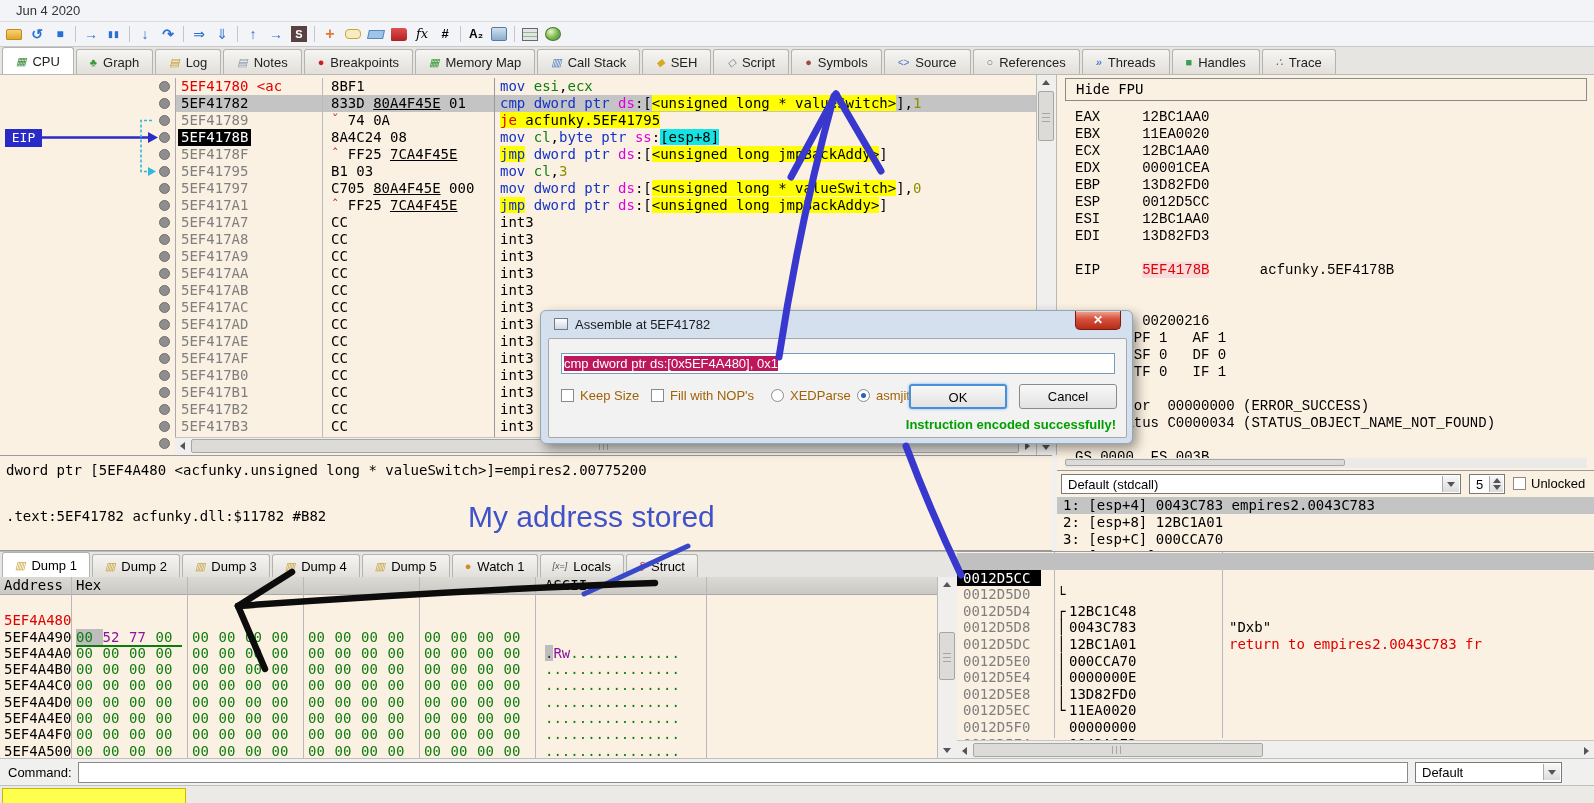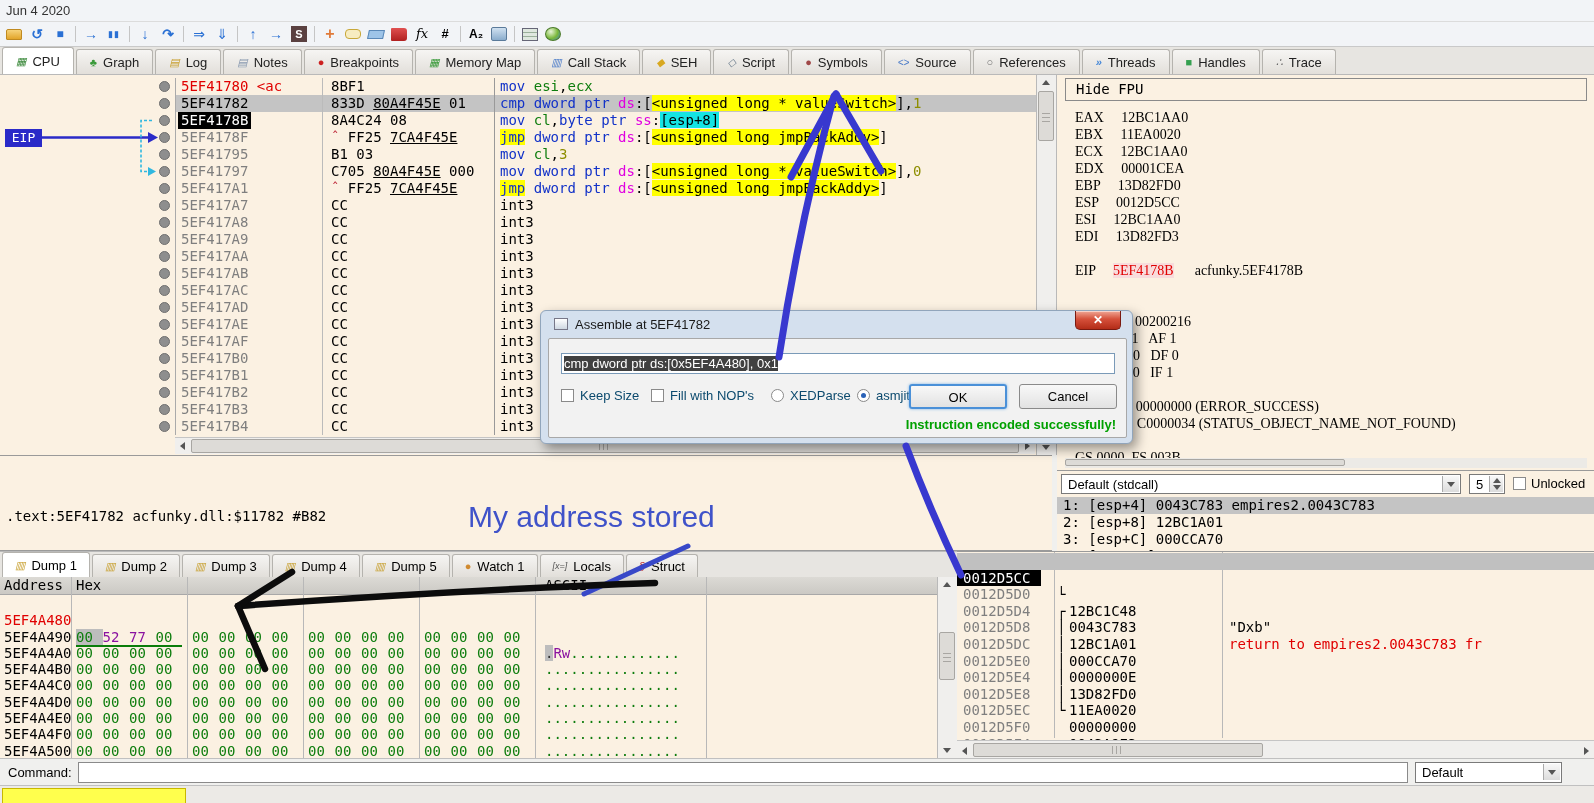--- a/index.html
+++ b/index.html
@@ -4,21 +4,21 @@
 <style>
   * { margin:0; padding:0; box-sizing:border-box; }
   html,body { width:1594px; height:803px; overflow:hidden; background:#e9e6e1; font-family:"Liberation Sans",sans-serif; }
   .abs { position:absolute; }
   #screen { position:relative; width:1594px; height:803px; background:#f0f0ee; }
 
   
   #menubar { left:0; top:0; width:1594px; height:22px; background:#f2f4f7; border-bottom:1px solid #dcdcdc; display:flex; align-items:center; padding-left:6px; }
   .menu-item { display:inline-block; padding:2px 9px; font-size:13px; color:#444; }
   .menu-item::first-letter { text-decoration:underline; }
-  .menu-date { font-size:13px; color:#333; }
+  .menu-date { font-size:13px; color:#333; margin-left:10px; }
   #toolbar { left:0; top:22px; width:1594px; height:25px; background:#f2f4f7; border-bottom:1px solid #c9c9c9; display:flex; align-items:center; padding-left:6px; gap:7px; }
   .tbi { display:inline-flex; align-items:center; justify-content:center; min-width:16px; height:16px; font-size:14px; line-height:16px; }
   .tsep { width:1px; height:16px; background:#c5c5c5; min-width:1px; }
   .sh-folder { width:15px; height:11px; background:linear-gradient(#f6d37a,#e2a52a); border:1px solid #c08a20; border-radius:2px 2px 1px 1px; }
   .sh-bubble { width:14px; height:10px; background:#f7ecc0; border:1px solid #c8a83a; border-radius:4px; }
   .sh-tag { width:13px; height:9px; background:#9ec4e8; border:1px solid #5a88b8; transform:skewX(-12deg); }
   .sh-book { width:10px; height:13px; background:linear-gradient(#e05050,#b02020); border-radius:1px 3px 3px 1px; }
   .sh-phone { width:9px; height:14px; background:linear-gradient(#cfe0f0,#8aaccc); border:1px solid #5a7a9a; border-radius:2px; }
   .sh-calc { width:13px; height:13px; border:1px solid #667; background:repeating-linear-gradient(0deg,#dfe8df 0 3px,#9ab09a 3px 4px); }
   .sh-globe { width:14px; height:14px; border-radius:50%; background:radial-gradient(circle at 35% 30%,#e8f4d8,#7ab83a 55%,#3a80c8); border:1px solid #4a7a2a; }
@@ -51,21 +51,21 @@
   .grip-v { background:repeating-linear-gradient(0deg,#a8a6a2 0 1px,transparent 1px 4px) center/8px 12px no-repeat,#dddbd7; }
   .arr { position:absolute; width:0; height:0; }
   .arr-up { border-left:4px solid transparent; border-right:4px solid transparent; border-bottom:5px solid #555; }
   .arr-down { border-left:4px solid transparent; border-right:4px solid transparent; border-top:5px solid #555; }
   .arr-left { border-top:4px solid transparent; border-bottom:4px solid transparent; border-right:5px solid #555; }
   .arr-right { border-top:4px solid transparent; border-bottom:4px solid transparent; border-left:5px solid #555; }
 
   
   #registers { left:1057px; top:75px; width:537px; height:395px; background:#fbf1e2; overflow:hidden; }
   #hidefpu { position:absolute; left:8px; top:3px; width:522px; height:23px; border:1px solid #8a8a8a; background:#fbf1e2; font-family:"DejaVu Sans Mono",monospace; font-size:14px; padding:2px 0 0 10px; }
-  .regline { position:absolute; left:18px; height:17px; line-height:17px; font-family:Liberation Serif, serif; font-size:14px; white-space:pre; }
+  .regline { position:absolute; left:18px; height:17px; line-height:17px; font-family:Liberation Mono, monospace; font-size:14px; white-space:pre; }
   #reg-hscroll { position:absolute; left:8px; top:383px; width:522px; height:10px; background:#eceae6; }
 
   
   #infobox { left:0; top:455px; width:1052px; height:96px; background:#fbf1e2; border-top:1px solid #9a9a9a; border-bottom:1px solid #9a9a9a; font-family:"DejaVu Sans Mono",monospace; font-size:14px; }
   #infobox .l1 { position:absolute; left:6px; top:6px; }
   #infobox .l2 { position:absolute; left:6px; top:52px; }
 
   
   #args { left:1057px; top:470px; width:537px; height:81px; background:#fbf1e2; border-top:1px solid #9a9a9a; overflow:hidden; }
   #args-combo { position:absolute; left:4px; top:3px; width:400px; height:20px; background:#fff; border:1px solid #7a7a7a; font-size:13px; padding:2px 0 0 6px; }
@@ -121,25 +121,25 @@
   #statusbar { left:0; top:785px; width:1594px; height:18px; background:#eceae6; border-top:1px solid #c0c0c0; }
   #statusbadge { position:absolute; left:2px; top:2px; width:184px; height:16px; background:#ffff4d; border:1px solid #c8b800; }
 
   
   #dialog { left:540px; top:310px; width:593px; height:134px; background:#d4e0ee; border:1px solid #91a5bb; border-radius:6px; box-shadow:4px 5px 12px rgba(0,0,0,.4); z-index:80; }
   #dlg-title { position:absolute; left:34px; top:6px; font-size:13px; color:#1a1a1a;text-align:center; }
   #dlg-icon { position:absolute; left:13px; top:7px; width:14px; height:12px; border:1px solid #778; background:linear-gradient(#fff,#cfd8e2); }
   #dlg-close { position:absolute; right:11px; top:0px; width:46px; height:19px; background:linear-gradient(#f0a896,#d5503a 45%,#b32c18); border:1px solid #7a1a10; border-top:none; border-radius:0 0 5px 5px; color:#fff; font-size:12px; font-weight:bold; text-align:center; line-height:18px; box-shadow:inset 0 1px 0 rgba(255,255,255,.5); }
   #dlg-body { position:absolute; left:7px; top:27px; width:579px; height:100px; background:#f2f2f2; border:1px solid #a8a8a8; border-radius:2px; }
   #dlg-input { position:absolute; left:12px; top:14px; width:554px; height:21px; background:#fff; border:1px solid #7a9ab8; font-size:13px; line-height:19px; padding-left:2px; overflow:hidden; white-space:nowrap; }
-  #dlg-input .seltext { background:#404040; color:#fff; }
+  #dlg-input .seltext { background:#be185d; color:#fff; }
   .dlg-cb { position:absolute; width:13px; height:13px; background:#fff; border:1px solid #8a8a8a; top:50px; }
   .dlg-radio { position:absolute; width:13px; height:13px; background:#fff; border:1px solid #8a8a8a; border-radius:50%; top:50px; }
   .dlg-radio.on::after { content:""; position:absolute; left:3px; top:3px; width:5px; height:5px; border-radius:50%; background:#2a62b8; }
-  .dlg-lbl { position:absolute; top:49px; font-size:13px; color:#0c4a6e; white-space:nowrap; }
+  .dlg-lbl { position:absolute; top:49px; font-size:13px; color:#a16207; white-space:nowrap; }
   .dlg-btn { position:absolute; top:45px; width:98px; height:25px; background:linear-gradient(#f8f8f8,#e2e2e2); border:1px solid #8a8a8a; border-radius:3px; text-align:center; line-height:23px; font-size:13px; }
   .dlg-btn.focus { border:2px solid #4a90d8; box-shadow:0 0 3px #7ab4e8; }
   #dlg-msg { position:absolute; right:10px; top:78px; font-size:13px; font-weight:bold; color:#00a000; }
 
   
   #anno-svg { left:0; top:0; width:1594px; height:803px; z-index:90; pointer-events:none; }
   #anno-note { left:468px; top:500px; z-index:90; font-size:30px; color:#3f52c9; pointer-events:none; font-family:"Liberation Sans",sans-serif; }
   #eip-badge { left:5px; top:129px; width:37px; height:18px; background:#2a2ac8; color:#fff; font-family:"DejaVu Sans Mono",monospace; font-size:13px; text-align:center; line-height:18px; z-index:10; }
   #margin-svg { left:0; top:75px; width:175px; height:380px; z-index:9; pointer-events:none; }
 </style>
@@ -260,20 +260,26 @@
         <span class="di"><span class=" c-m">mov </span><span class=" c-r">esi</span><span>,</span><span class=" c-r">ecx</span></span>
       </div>
         <div class="drow sel">
         <span class="dm"><i class="dot"></i></span>
         <span class="da"><span>5EF41782</span></span>
         <span class="db"><span>833D </span><span class=" c-u">80A4F45E</span><span> 01</span></span>
         <span class="di"><span class=" c-m">cmp dword ptr </span><span class=" c-seg">ds</span><span>:[</span><span class=" c-yl">&lt;unsigned long * valueSwitch&gt;</span><span>],</span><span class=" c-n">1</span></span>
       </div>
         <div class="drow">
         <span class="dm"><i class="dot"></i></span>
+        <span class="da"><span class=" a-gray">5EF41789</span></span>
+        <span class="db"><span class=" c-red">ˇ </span><span>74 0A</span></span>
+        <span class="di"><span class=" c-ylr">je </span><span class=" c-ylk">acfunky.5EF41795</span></span>
+      </div>
+        <div class="drow">
+        <span class="dm"><i class="dot"></i></span>
         <span class="da"><span class=" a-eip">5EF4178B</span></span>
         <span class="db"><span>8A4C24 08</span></span>
         <span class="di"><span class=" c-m">mov </span><span class=" c-r">cl</span><span>,</span><span class=" c-m">byte ptr </span><span class=" c-seg">ss</span><span>:</span><span class=" c-cy">[esp+8]</span></span>
       </div>
         <div class="drow">
         <span class="dm"><i class="dot"></i></span>
         <span class="da"><span class=" a-gray">5EF4178F</span></span>
         <span class="db"><span class=" c-red">ˆ </span><span>FF25 </span><span class=" c-u">7CA4F45E</span></span>
         <span class="di"><span class=" c-ylm">jmp</span><span class=" c-m"> dword ptr </span><span class=" c-seg">ds</span><span>:[</span><span class=" c-yl">&lt;unsigned long jmpBackAddy&gt;</span><span>]</span></span>
       </div>
@@ -423,20 +429,21 @@
         <div class="regline" style="top: 340px;"><span>LastStatus C0000034 (STATUS_OBJECT_NAME_NOT_FOUND)</span></div>
         <div class="regline" style="top: 357px;"></div>
         <div class="regline" style="top: 374px;"><span>GS 0000  FS 003B</span></div>
       </div>
     <div id="reg-hscroll">
         <span class="scroll-thumb" style="left:0;top:1px;width:280px;height:7px"></span>
       </div>
   </div>
 
   <div id="infobox" class="abs">
+    <div class="l1">dword ptr [5EF4A480 &lt;acfunky.unsigned long * valueSwitch&gt;]=empires2.00775200</div>
     <div class="l2">.text:5EF41782 acfunky.dll:$11782 #B82</div>
   </div>
 
   <div id="args" class="abs">
     <div id="args-combo"><span>Default (stdcall)</span><span class="combo-btn">
           <i class="arr arr-down"></i>
         </span></div>
     <div id="args-spin"><span>5</span><span class="spin-btns">
           <i class="arr arr-up" style="left:3px;top:2px"></i>
           <i class="arr arr-down" style="left:3px;top:9px"></i>

